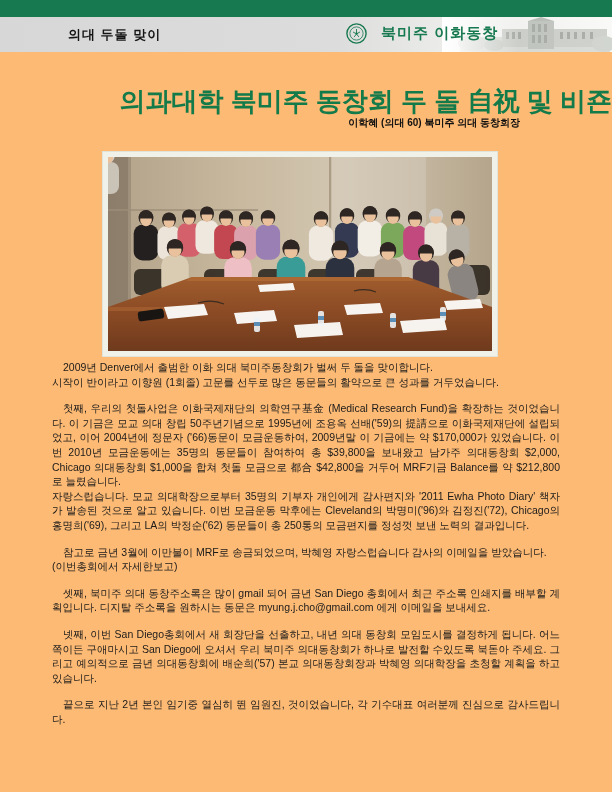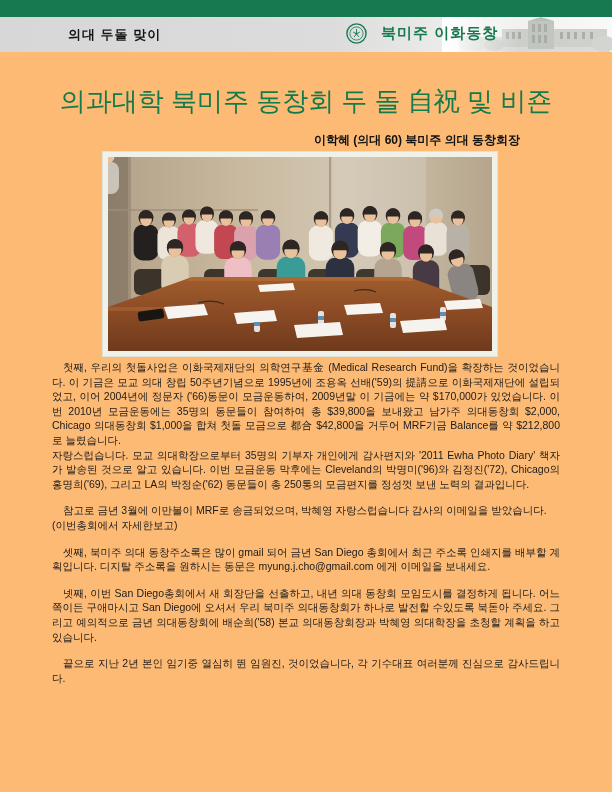--- a/index.html
+++ b/index.html
@@ -12,24 +12,24 @@
   .band{
     position:absolute;top:17px;left:0;right:0;height:35px;
     background:linear-gradient(90deg,#d7d7d7 0%,#dcdcdc 55%,#ebece9 72%,#f9f9f8 100%);
   }
   .section-label{position:absolute;left:68px;top:9px;font-size:13px;font-weight:bold;color:#141414;letter-spacing:1px;}
   .org{position:absolute;left:346px;top:6px;display:flex;align-items:center;gap:14px;}
   .org-name{font-size:15px;font-weight:bold;color:var(--brand-green,#17794f);letter-spacing:1px;}
   .building{position:absolute;right:0;top:0;height:35px;width:170px;}
   
   .title{
-    position:absolute;top:84px;left:0;width:100%;text-align:center;
-    font-size:26px;font-weight:normal;color:var(--title-green,#137a4a);
-  }
-  .byline{position:absolute;top:132px;right:92px;font-size:12px;font-weight:bold;color:#111;}
+    position:absolute;top:84px;left:0;width:100%;text-align:right;
+    font-size:26px;font-weight:bold;color:var(--title-green,#137a4a);
+  }
+  .byline{position:absolute;top:116px;right:92px;font-size:10px;font-weight:bold;color:#111;}
   
   .photo{
     position:absolute;top:152px;left:103px;width:384px;height:194px;
     border:5px solid #f0f1e8;box-shadow:0 0 0 1px #e2e3d8;background:#c3b49c;
   }
   .photo svg{display:block;}
   
   .body{
     position:absolute;top:360px;left:52px;width:508px;height:400px;overflow:hidden;
     font-size:10.5px;line-height:14.6px;color:#1b1b1b;text-align:justify;
@@ -192,22 +192,24 @@
           <rect x="332" y="150" width="6" height="14" rx="2" fill="#eef3f5" opacity="0.9"></rect>
           <rect x="332" y="155" width="6" height="4" fill="#5b8fb8"></rect>
         </g>
         <path d="M90 146 q14 -4 26 1" stroke="#3a2c20" stroke-width="1.2" fill="none"></path>
         <path d="M246 134 q12 -3 22 1" stroke="#3a2c20" stroke-width="1.2" fill="none"></path>
       </g>
     </svg>
   </div>
 
   <div class="body">
+    <p class="para">2009년 Denver에서 출범한 이화 의대 북미주동창회가 벌써 두 돌을 맞이합니다.
+시작이 반이라고 이향원 (1회졸) 고문를 선두로 많은 동문들의 활약으로 큰 성과를 거두었습니다.</p>
     <p class="para">첫째, 우리의 첫돌사업은 이화국제재단의 의학연구基金 (Medical Research Fund)을 확장하는 것이었습니다. 이 기금은 모교 의대 창립 50주년기념으로 1995년에 조용옥 선배('59)의 提請으로 이화국제재단에 설립되었고, 이어 2004년에 정문자 ('66)동문이 모금운동하여, 2009년말 이 기금에는 약 $170,000가 있었습니다. 이번 2010년 모금운동에는 35명의 동문들이 참여하여 총 $39,800을 보내왔고 남가주 의대동창회 $2,000, Chicago 의대동창회 $1,000을 합쳐 첫돌 모금으로 都合 $42,800을 거두어 MRF기금 Balance를 약 $212,800로 늘렸습니다.
 자랑스럽습니다. 모교 의대학장으로부터 35명의 기부자 개인에게 감사편지와 '2011 Ewha Photo Diary' 책자가 발송된 것으로 알고 있습니다. 이번 모금운동 막후에는 Cleveland의 박명미('96)와 김정진('72), Chicago의 홍명희('69), 그리고 LA의 박정순('62) 동문들이 총 250통의 모금편지를 정성껏 보낸 노력의 결과입니다.</p>
     <p class="para">참고로 금년 3월에 이만불이 MRF로 송금되었으며, 박혜영 자랑스럽습니다 감사의 이메일을 받았습니다.
 (이번총회에서 자세한보고)</p>
     <p class="para">셋째, 북미주 의대 동창주소록은 많이 gmail 되어 금년 San Diego 총회에서 최근 주소록 인쇄지를 배부할 계획입니다. 디지탈 주소록을 원하시는 동문은 myung.j.cho@gmail.com 에게 이메일을 보내세요.</p>
-    <p class="para">넷째, 이번 San Diego총회에서 새 회장단을 선출하고, 내년 의대 동창회 모임도시를 결정하게 됩니다. 어느 쪽이든 구애마시고 San Diego에 오셔서 우리 북미주 의대동창회가 하나로 발전할 수있도록 북돋아 주세요. 그리고 예의적으로 금년 의대동창회에 배순희('58) 본교 의대동창회장과 박혜영 의대학장을 초청할 계획을 하고 있습니다.</p>
+    <p class="para">넷째, 이번 San Diego총회에서 새 회장단을 선출하고, 내년 의대 동창회 모임도시를 결정하게 됩니다. 어느 쪽이든 구애마시고 San Diego에 오셔서 우리 북미주 의대동창회가 하나로 발전할 수있도록 북돋아 주세요. 그리고 예의적으로 금년 의대동창회에 배순희('57) 본교 의대동창회장과 박혜영 의대학장을 초청할 계획을 하고 있습니다.</p>
     <p class="para">끝으로 지난 2년 본인 임기중 열심히 뛴 임원진, 것이었습니다, 각 기수대표 여러분께 진심으로 감사드립니다.</p>
   </div>
 
 </div>
 
 </body></html>

